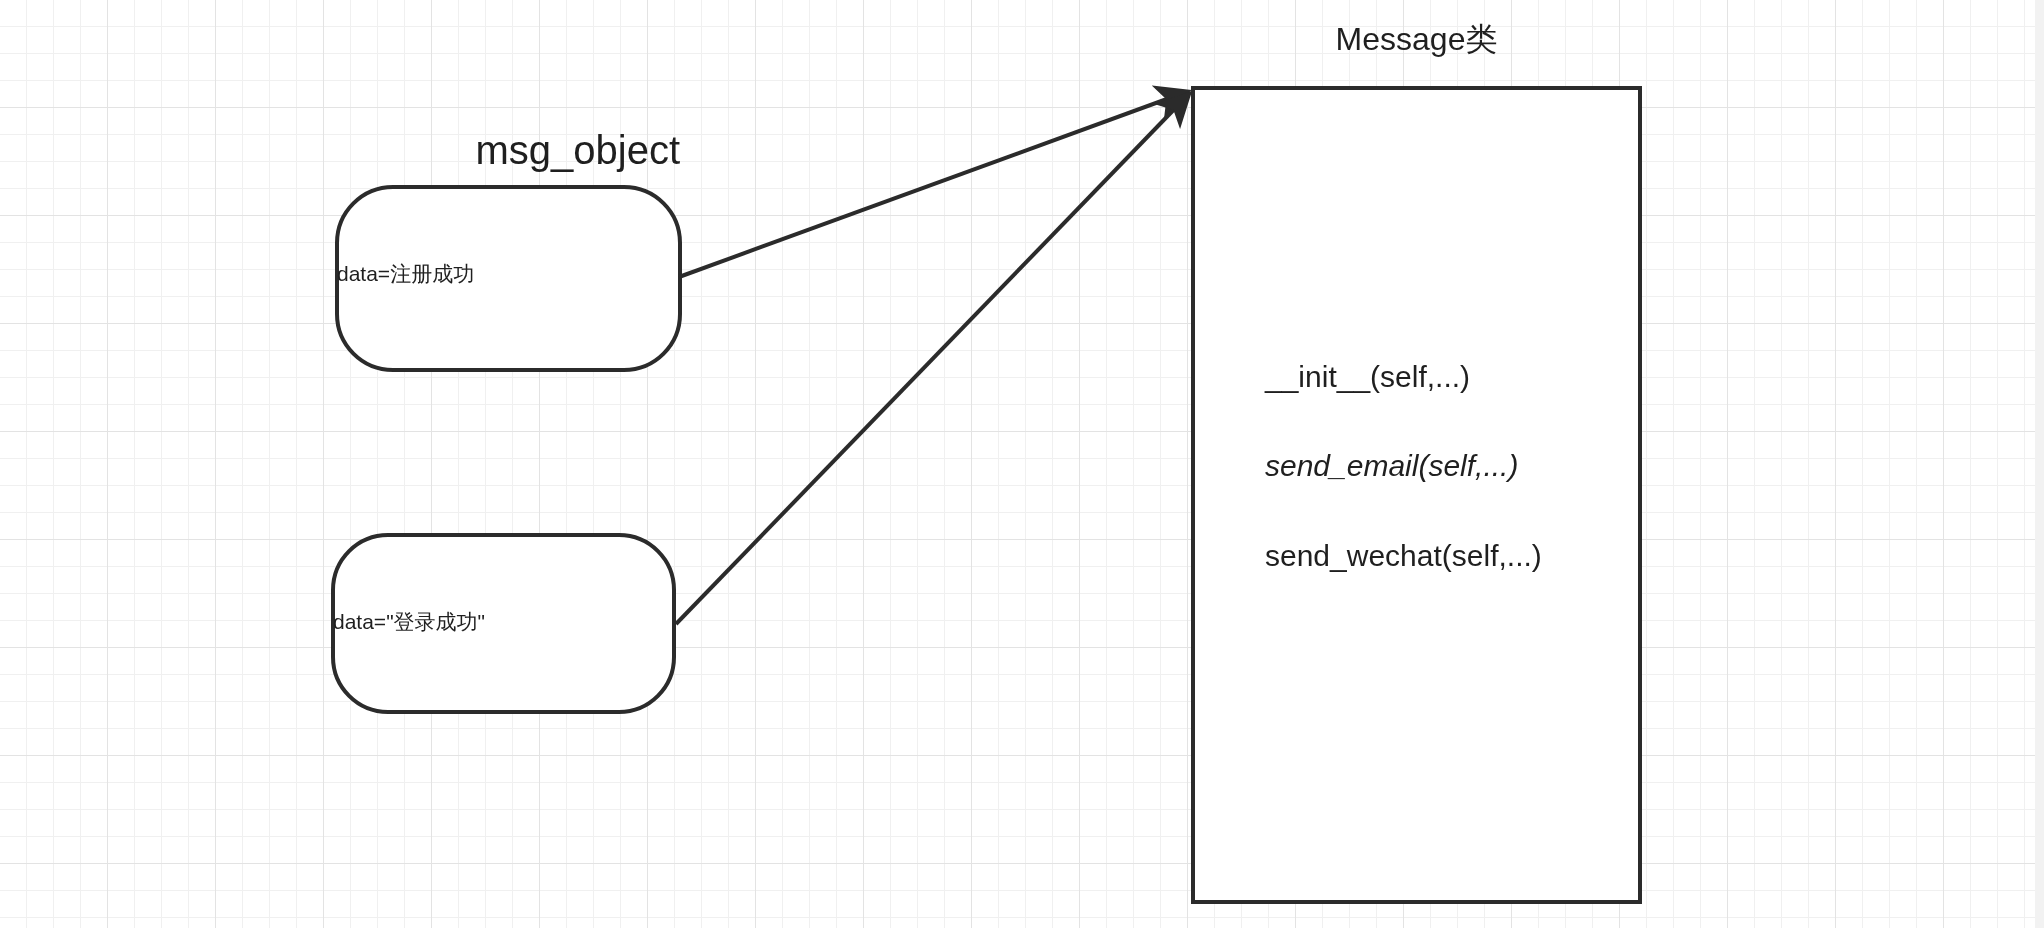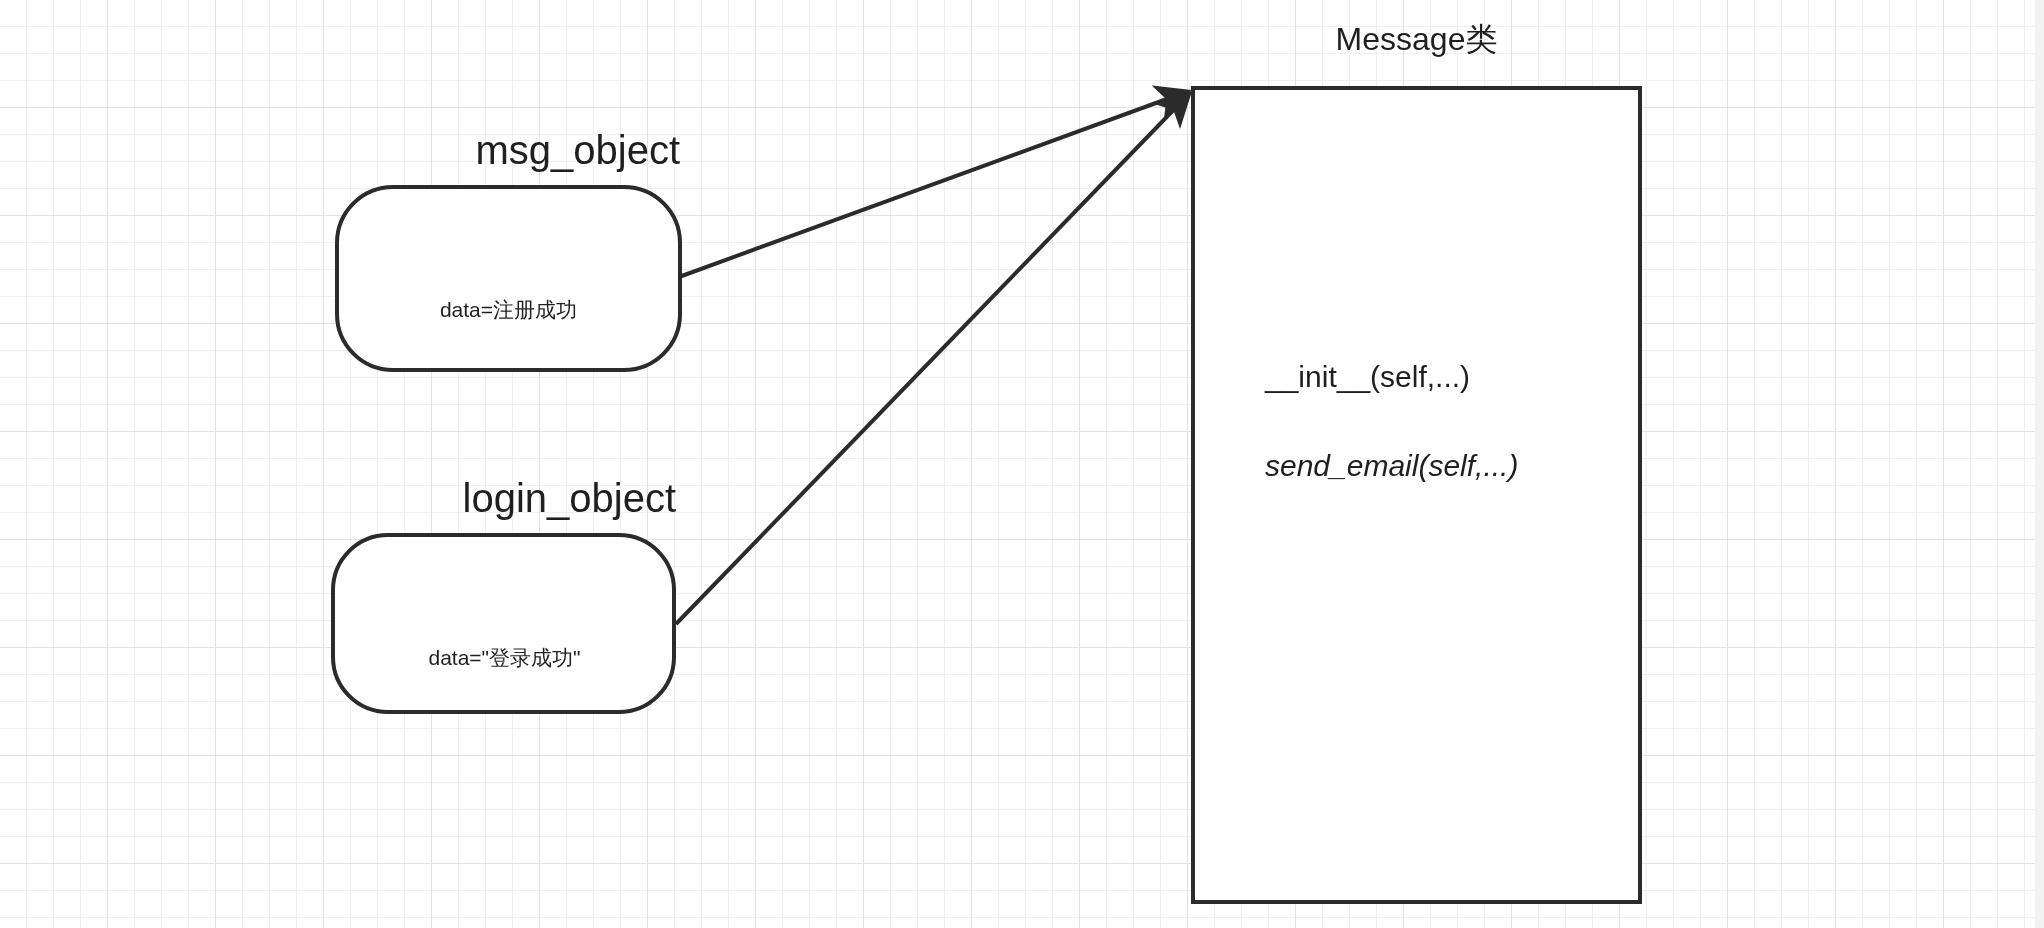--- a/index.html
+++ b/index.html
@@ -58,22 +58,20 @@
     white-space: nowrap;
     text-align: right;
   }
 
   .node-text {
     position: absolute;
     color: #1f1f1f;
     font-size: 21px;
     line-height: 1.1;
     white-space: nowrap;
-    text-align: center;
-    margin-top: 36px;
   }
 
   .class-title {
     position: absolute;
     color: #1f1f1f;
     font-size: 32px;
     line-height: 1.1;
     white-space: nowrap;
     text-align: center;
   }
@@ -117,25 +115,25 @@
 
     <line x1="679" y1="277" x2="1186" y2="92" stroke="#2b2b2b" stroke-width="4" marker-end="url(#arrow-head)"></line>
 
     <line x1="676" y1="624" x2="1188" y2="95" stroke="#2b2b2b" stroke-width="4" marker-end="url(#arrow-head)"></line>
   </svg>
 
   <div class="node-label" id="label-msg">msg_object</div>
 
   <div class="node-text" id="text-msg">data=注册成功</div>
 
-  <div class="node-label" id="label-login">login_object</div>
 
   <div class="node-text" id="text-login">data="登录成功"</div>
 
   <div class="class-title" id="class-title">Message类</div>
 
   <div class="method-text" id="method-0">__init__(self,...)</div>
 
   <div class="method-text" id="method-1">send_email(self,...)</div>
 
+  <div class="method-text" id="method-2">send_wechat(self,...)</div>
 
   <div id="scroll-gutter"></div>
 </div>
 
 </body></html>

